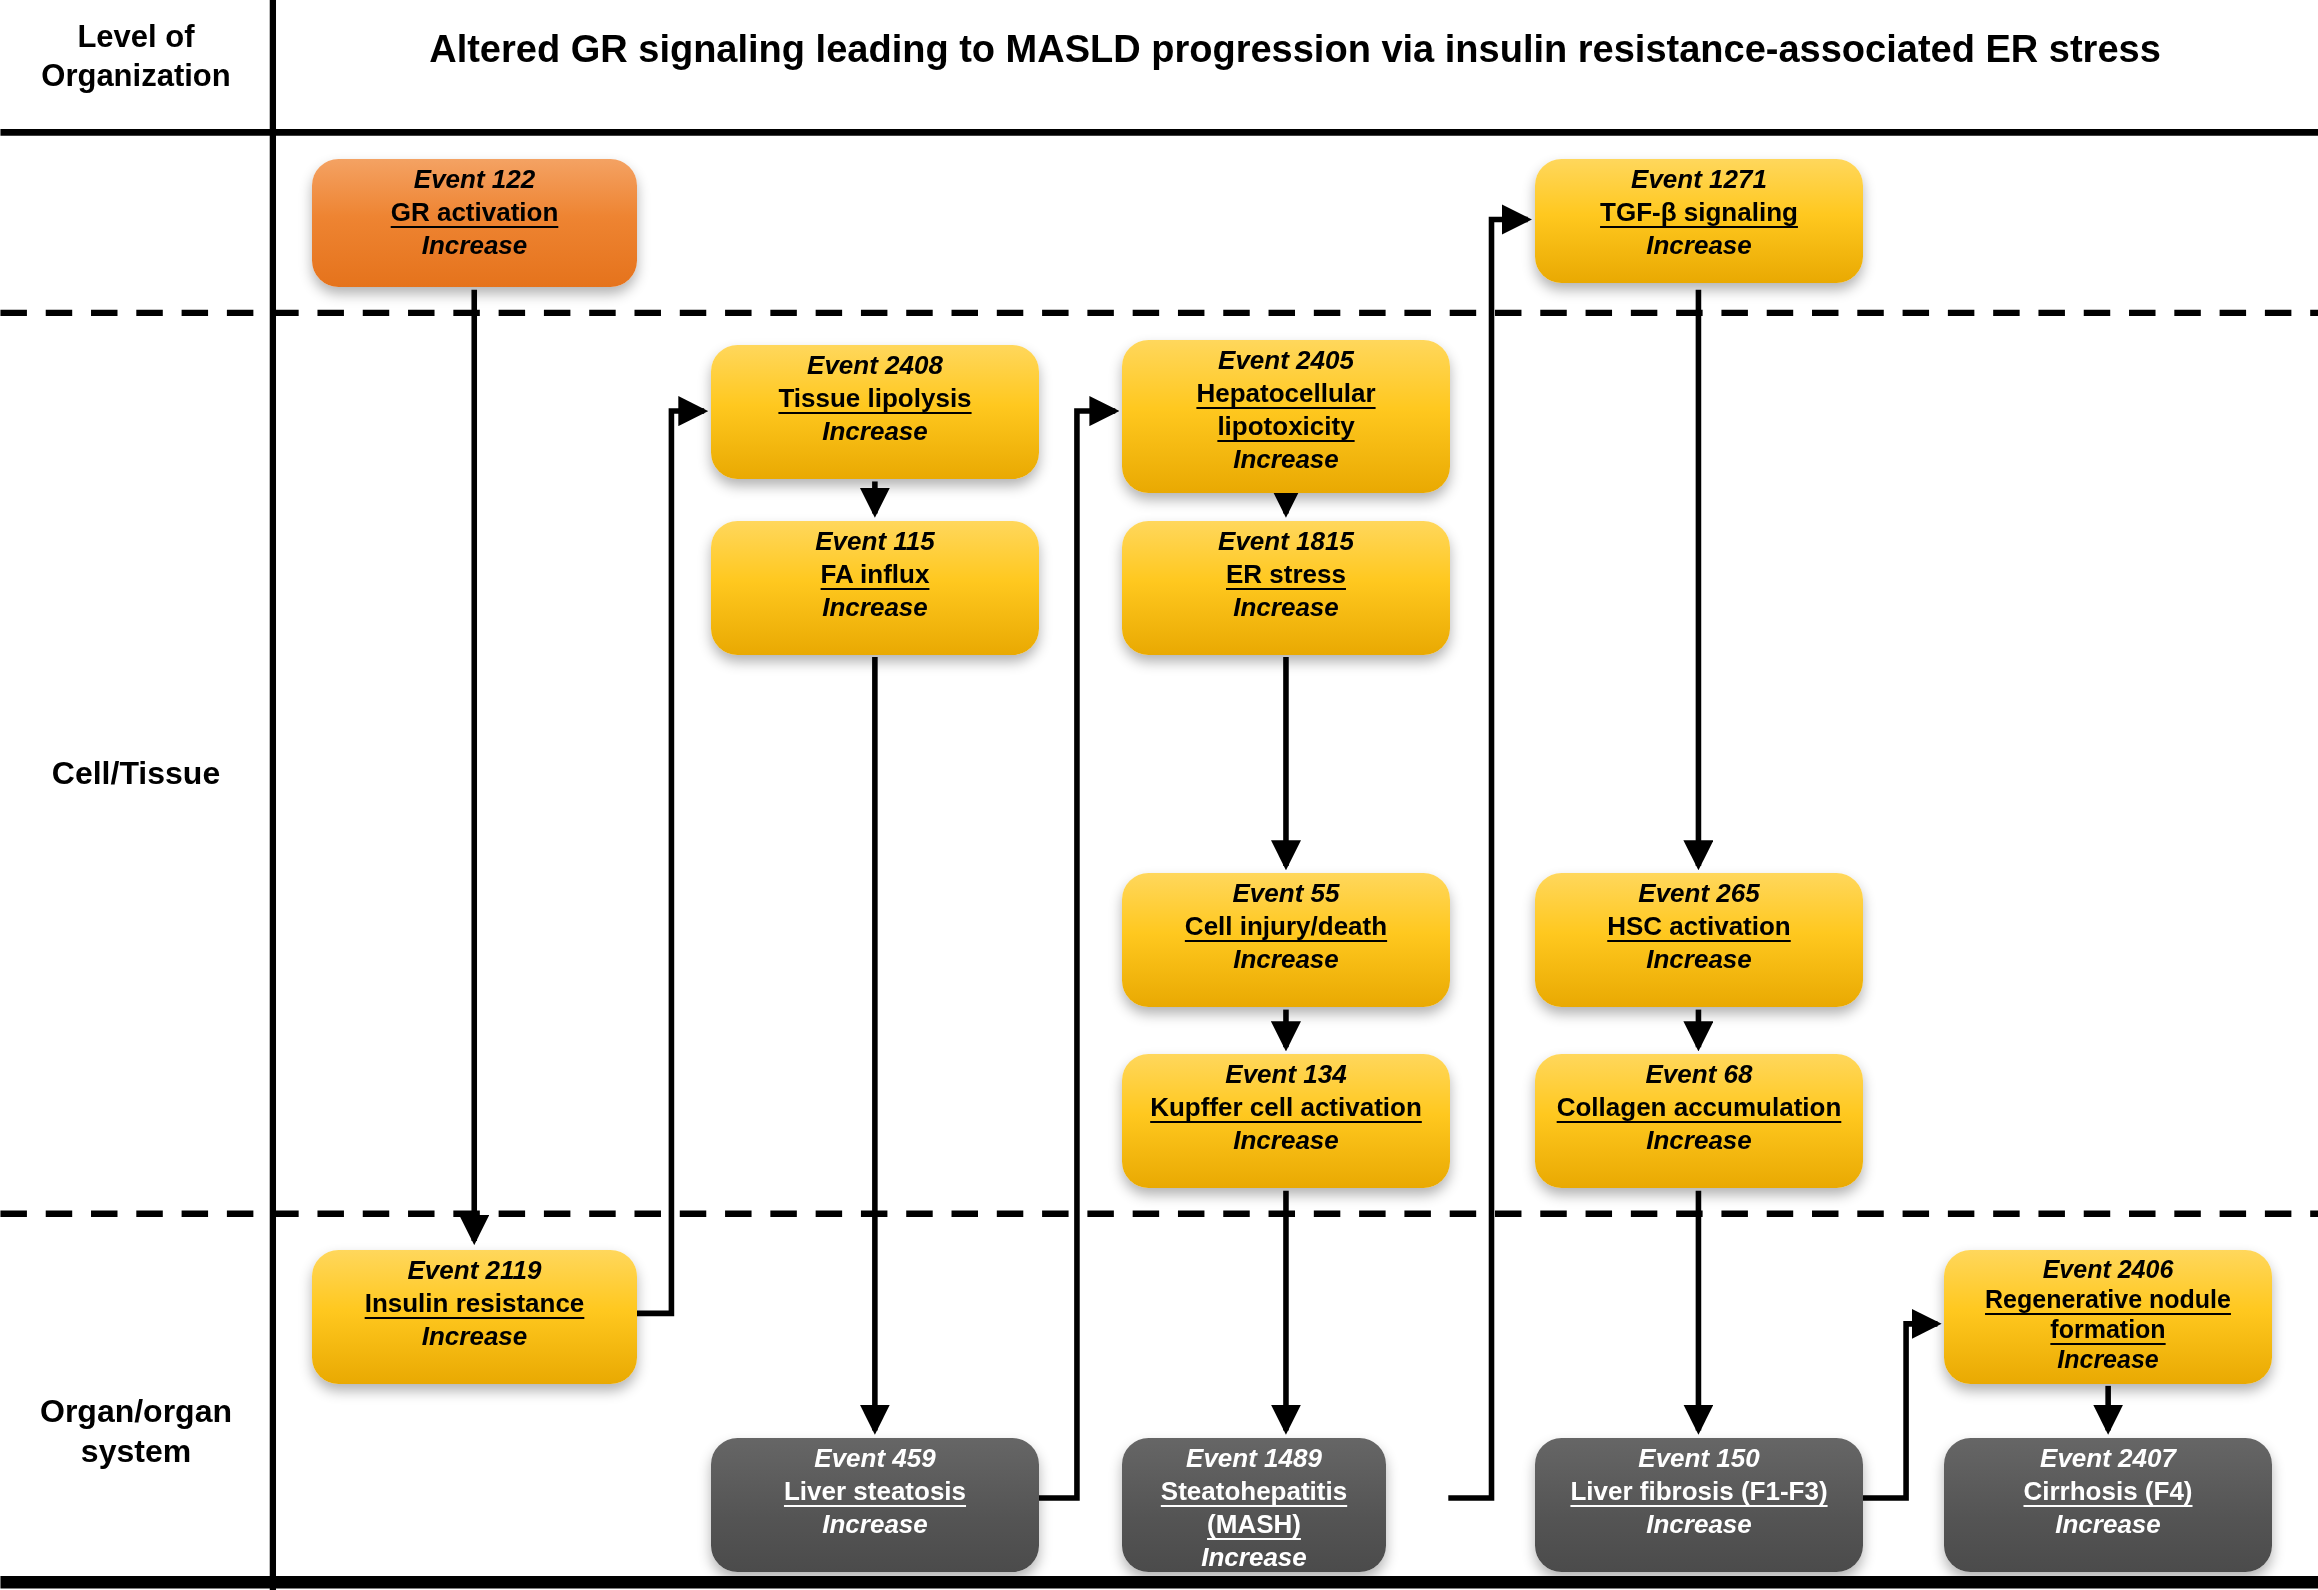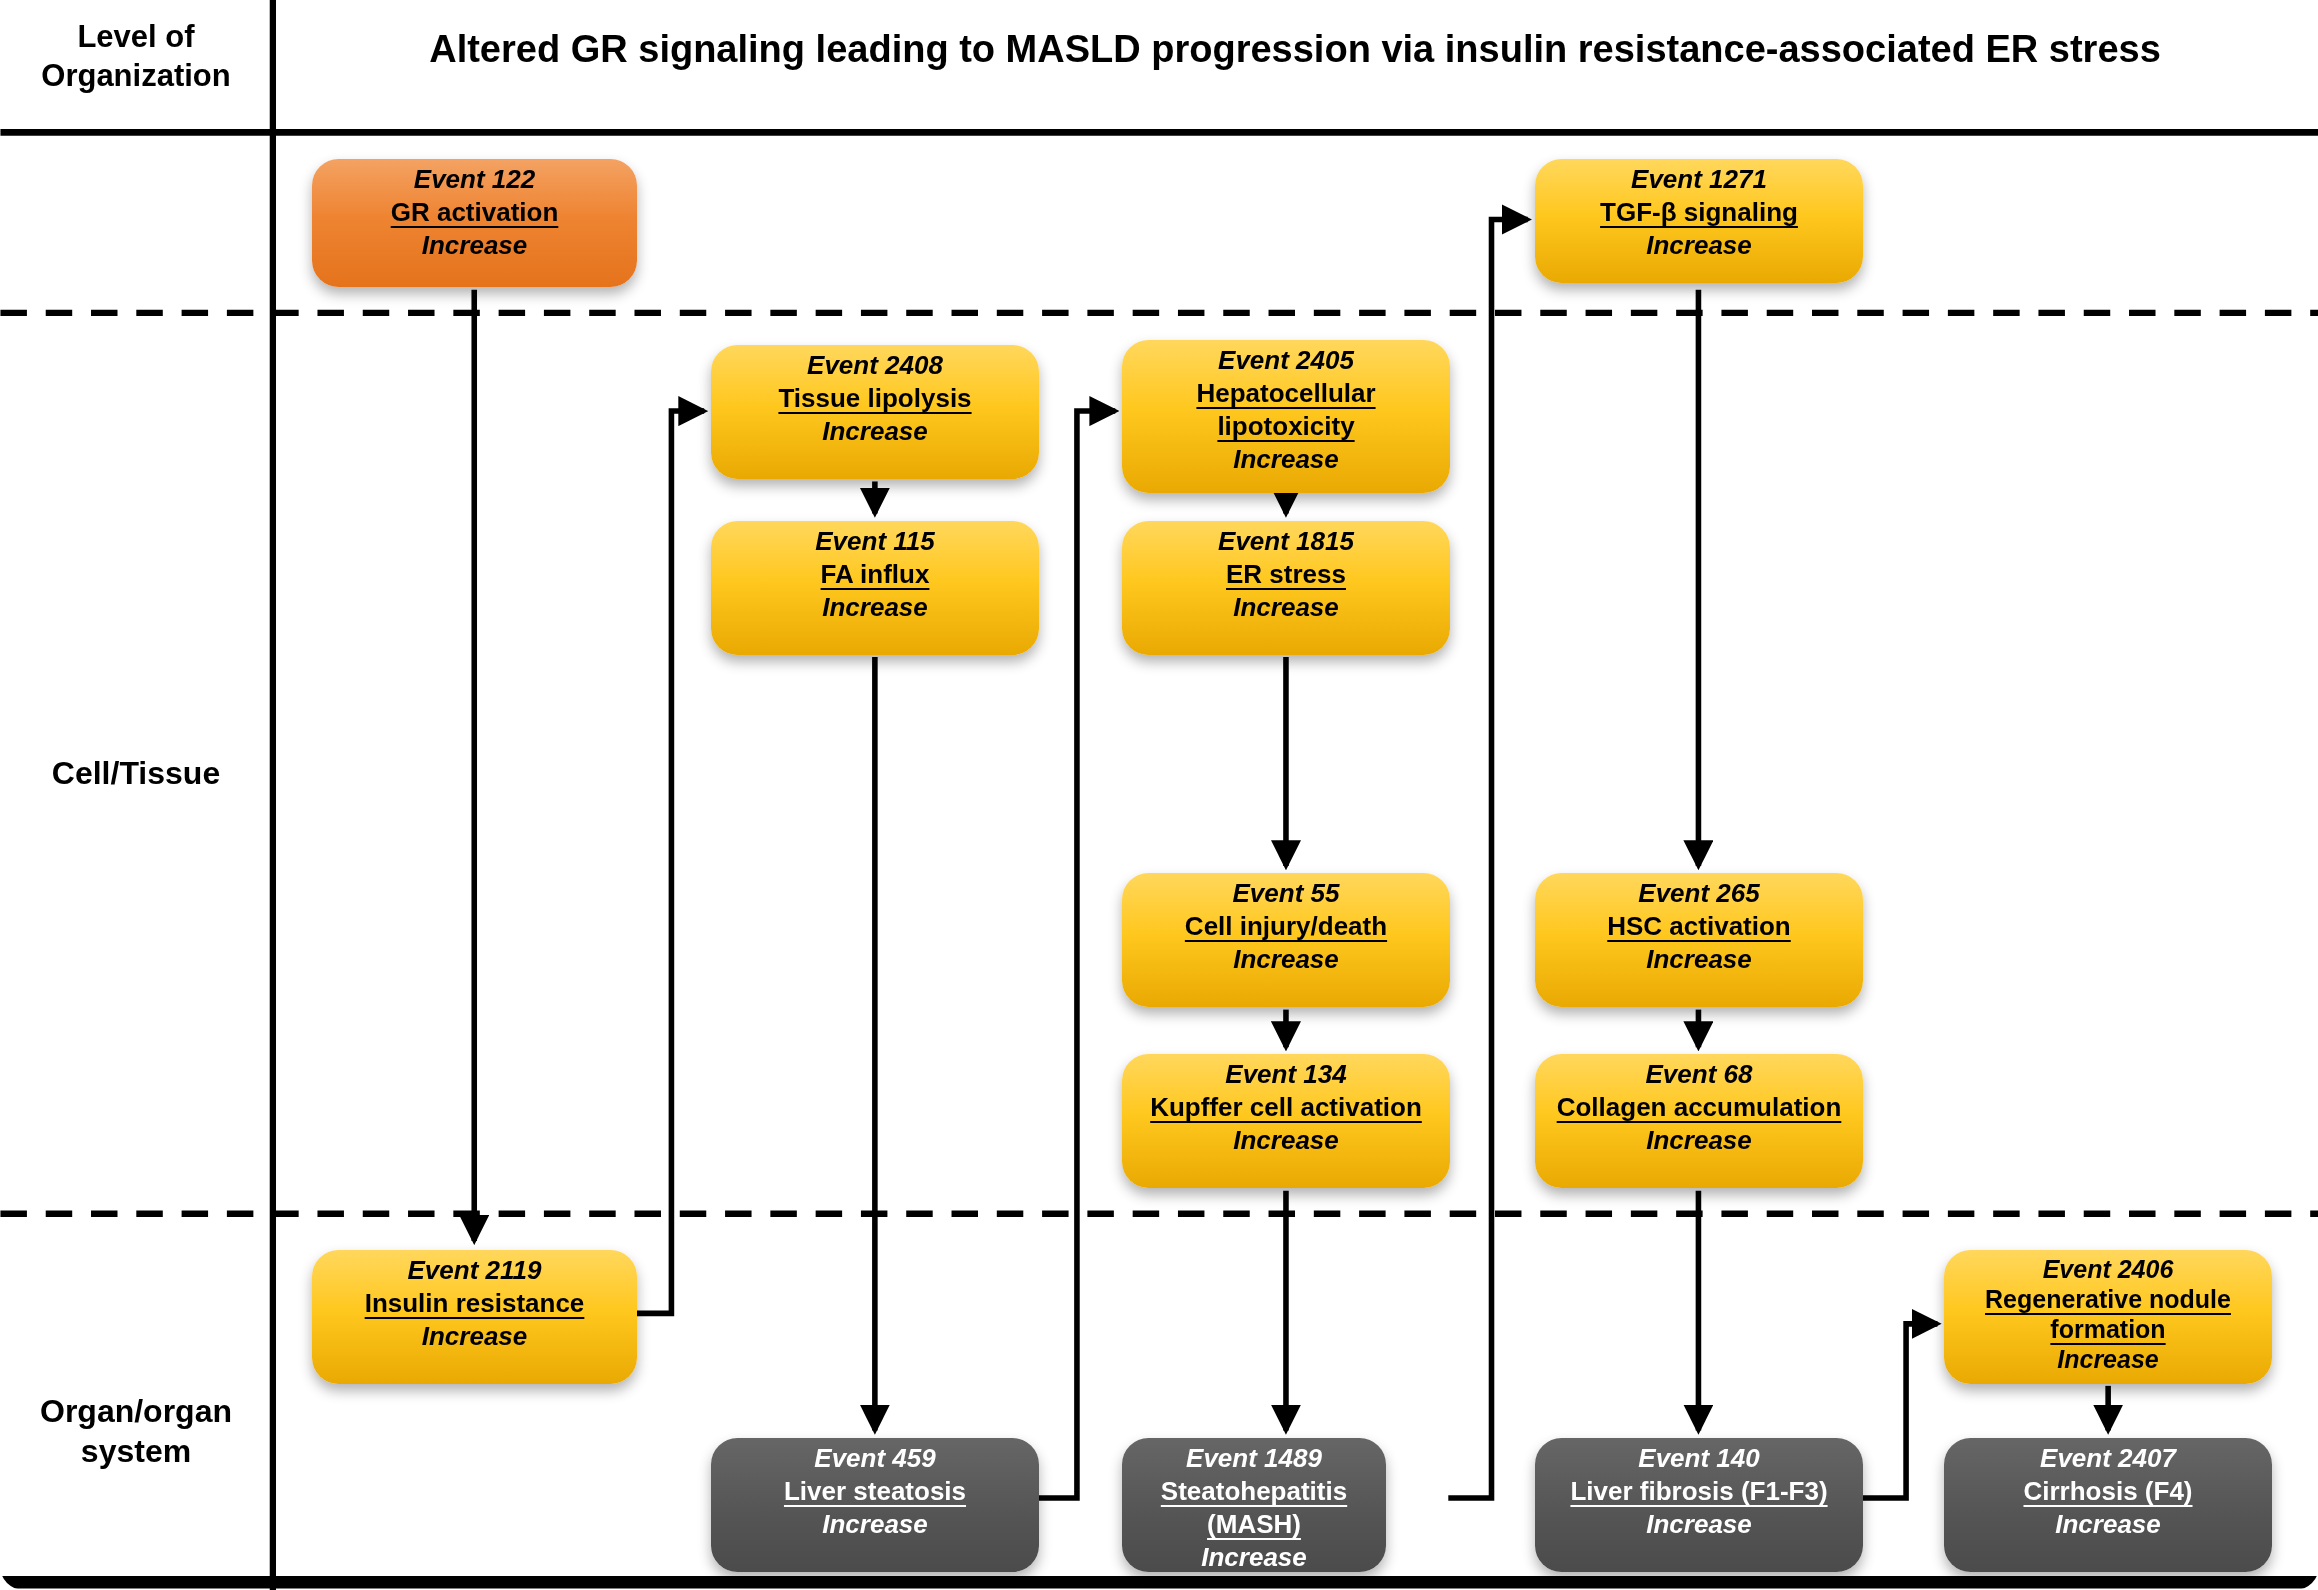--- a/index.html
+++ b/index.html
@@ -2,21 +2,20 @@
 <html style="font-size:11px"><head>
 <meta charset="utf-8">
 <style>
   html,body{margin:0;padding:0;background:#ffffff;}
   #canvas{
     position:relative;
     width:2319px;height:1590px;
     background:#ffffff;
     font-family:"Liberation Sans","DejaVu Sans",sans-serif;
     overflow:hidden;
-    border-radius:24px;
   }
   
   #wires{position:absolute;left:0;top:0;width:2319px;height:1590px;z-index:1;}
 
   
   .org-header{
     position:absolute;left:0;top:16.7px;width:272px;z-index:2;
     text-align:center;font-weight:700;font-size:31px;line-height:39px;color:#000;
   }
   .diagram-title{
@@ -197,21 +196,21 @@
     <span class="l3">Increase</span>
   </div>
 
   <div class="node gray" id="ev1489">
     <span class="l1">Event 1489</span>
     <span class="l2">Steatohepatitis (MASH)</span>
     <span class="l3">Increase</span>
   </div>
 
   <div class="node gray" id="ev344">
-    <span class="l1">Event 140</span>
+    <span class="l1">Event 150</span>
     <span class="l2">Liver fibrosis (F1-F3)</span>
     <span class="l3">Increase</span>
   </div>
 
   <div class="node gray" id="ev2407">
     <span class="l1">Event 2407</span>
     <span class="l2">Cirrhosis (F4)</span>
     <span class="l3">Increase</span>
   </div>
 

